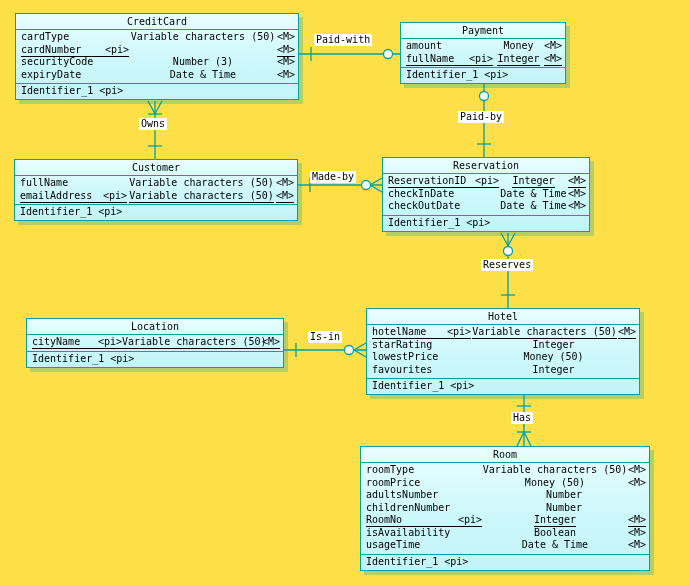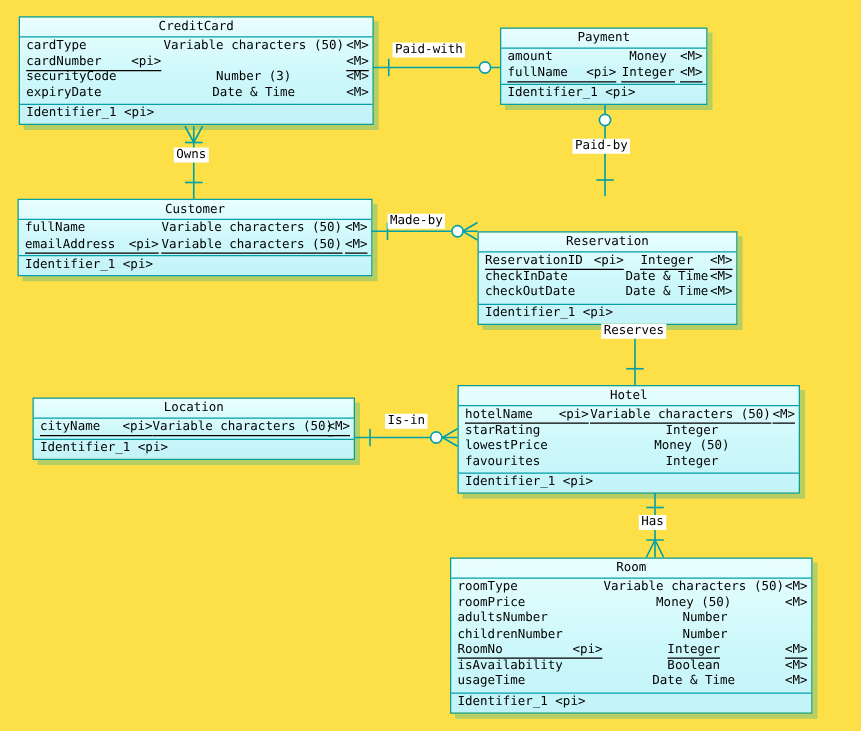--- a/index.html
+++ b/index.html
@@ -33,21 +33,21 @@
   .a-type{display:inline-block;}
   .a-left,.a-type,.a-m{height:12px;}
   .e-footer{
     height:15px;line-height:14px;border-top:1px solid #00a0a8;
     padding-left:5px;white-space:pre;
   }
 
   .e-creditcard {left:15px; top:13px; width:282px; --namew:108px;}
   .e-payment    {left:400px;top:22px; width:164px; --namew:87px;}
   .e-customer   {left:14px; top:159px;width:282px; --namew:107px;}
-  .e-reservation{left:382px;top:157px;width:206px;margin-top:28px; --namew:111px;}
+  .e-reservation{left:382px;top:157px;width:206px; --namew:111px;}
   .e-location   {left:26px; top:318px;width:256px; --namew:90px;}
   .e-hotel      {left:366px;top:308px;width:272px; --namew:99px;}
   .e-room       {left:360px;top:446px;width:288px; --namew:116px;}
 
   .rel-label{
     position:absolute;background:#ffffff;padding:0 2px;
     line-height:12px;white-space:pre;
   }
   .l-paid-with{left:314px;top:34px;}
   .l-owns     {left:139px;top:118px;}

